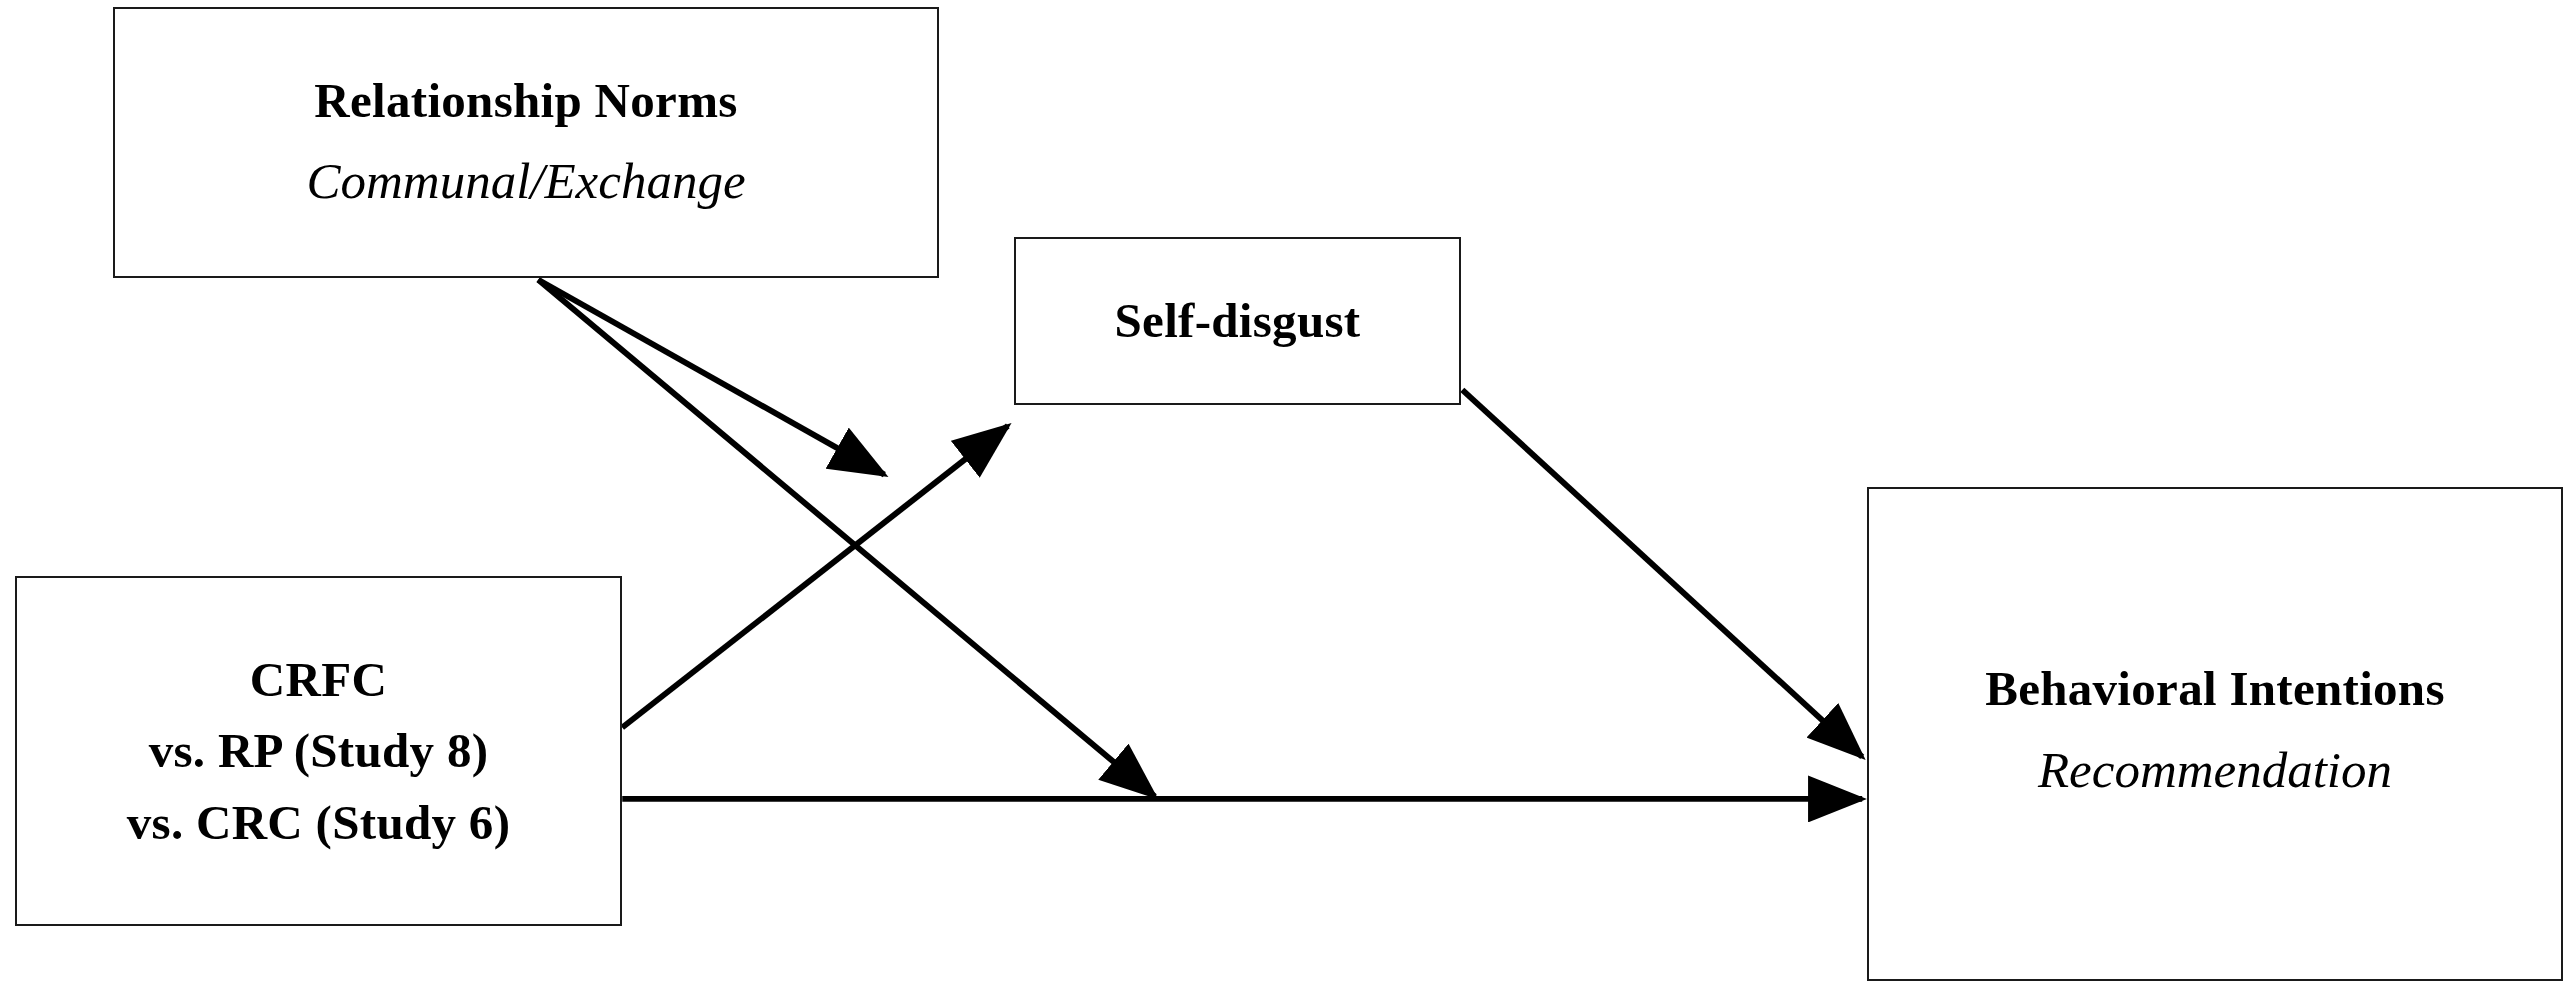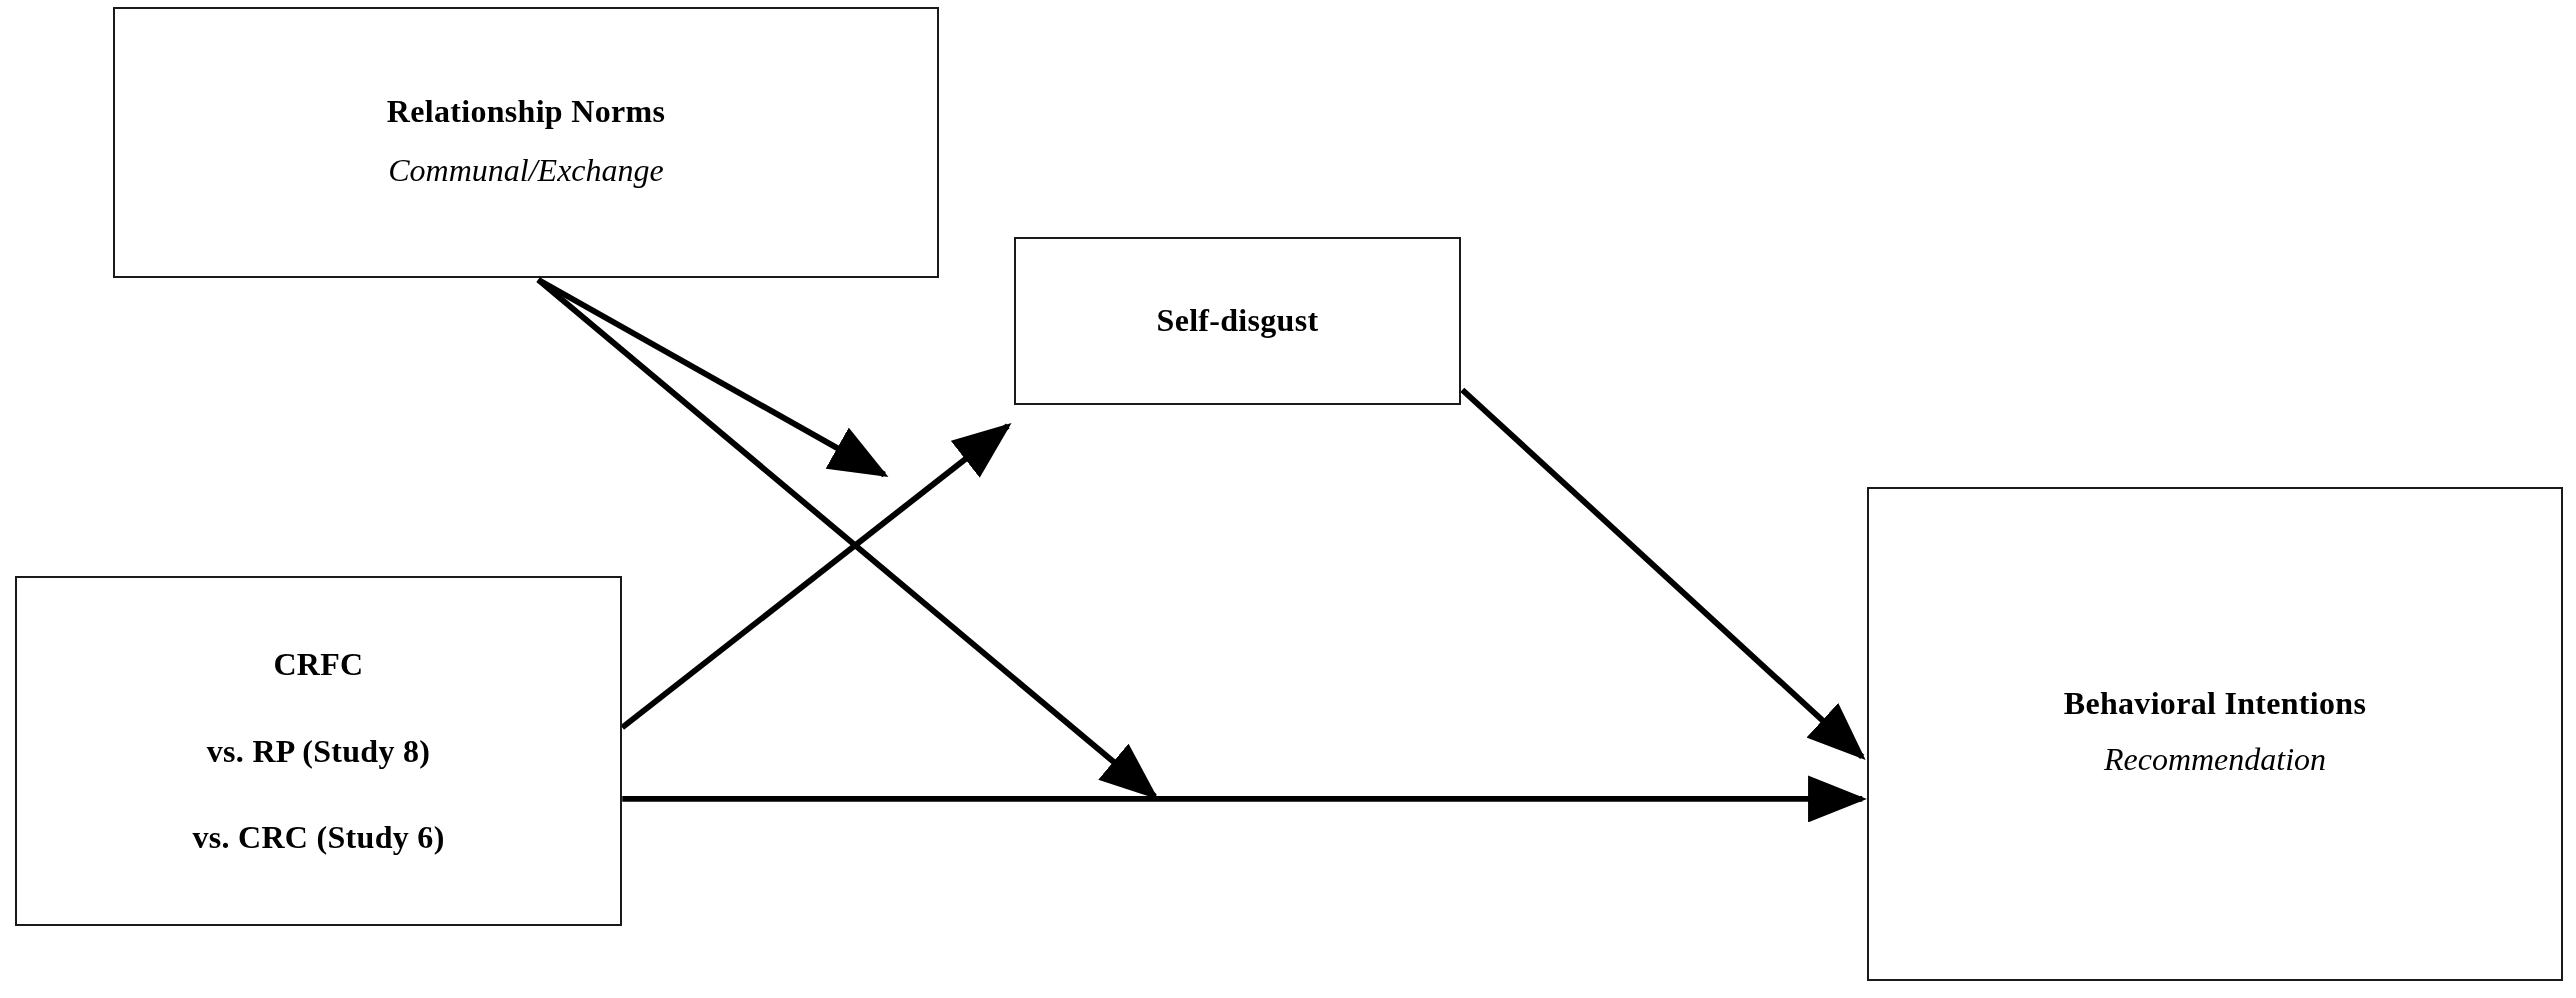--- a/index.html
+++ b/index.html
@@ -34,47 +34,47 @@
     border: 2.5px solid #1a1a1a;
     display: flex;
     flex-direction: column;
     align-items: center;
     justify-content: center;
     text-align: center;
     z-index: 2;
   }
   .node-title {
     font-weight: bold;
-    font-size: 32px;
+    font-size: 49px;
     line-height: 1.12;
     letter-spacing: 0.3px;
     white-space: nowrap;
   }
   .node-sub {
     font-style: italic;
     font-weight: normal;
-    font-size: 32px;
+    font-size: 51px;
     line-height: 1.18;
     white-space: nowrap;
   }
   
   #node-relationship-norms {
     left: 113px;  top: 6.7px;
     width: 826px; height: 271px;
   }
   #node-relationship-norms .node-title { margin-bottom: 22px; }
 
   #node-self-disgust {
     left: 1014px; top: 237px;
     width: 447px; height: 168px;
   }
 
   #node-crfc {
     left: 15px;   top: 576px;
-    width: 607px; height: 350px; gap: 40px;
+    width: 607px; height: 350px;
   }
   #node-crfc .node-title { line-height: 1.45; }
 
   #node-outcome {
     left: 1867px; top: 487px;
     width: 696px; height: 494px;
   }
   #node-outcome .node-title { line-height: 1.25; }
   #node-outcome .node-sub   { line-height: 1.55; }
   #node-outcome .spacer     { height: 11.8px; }

